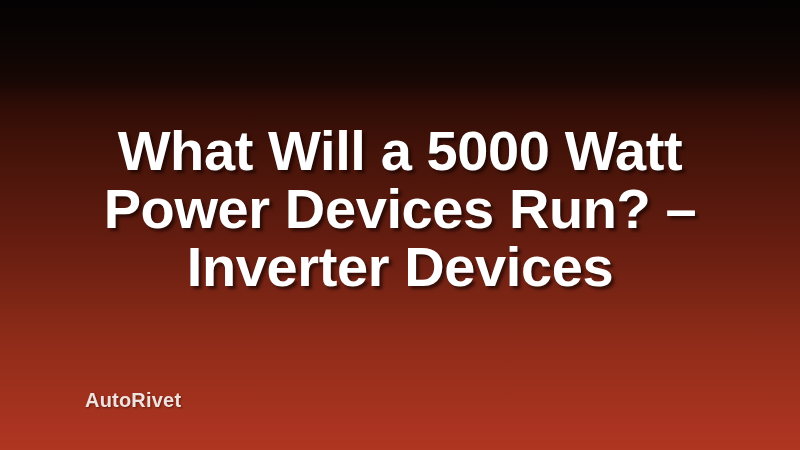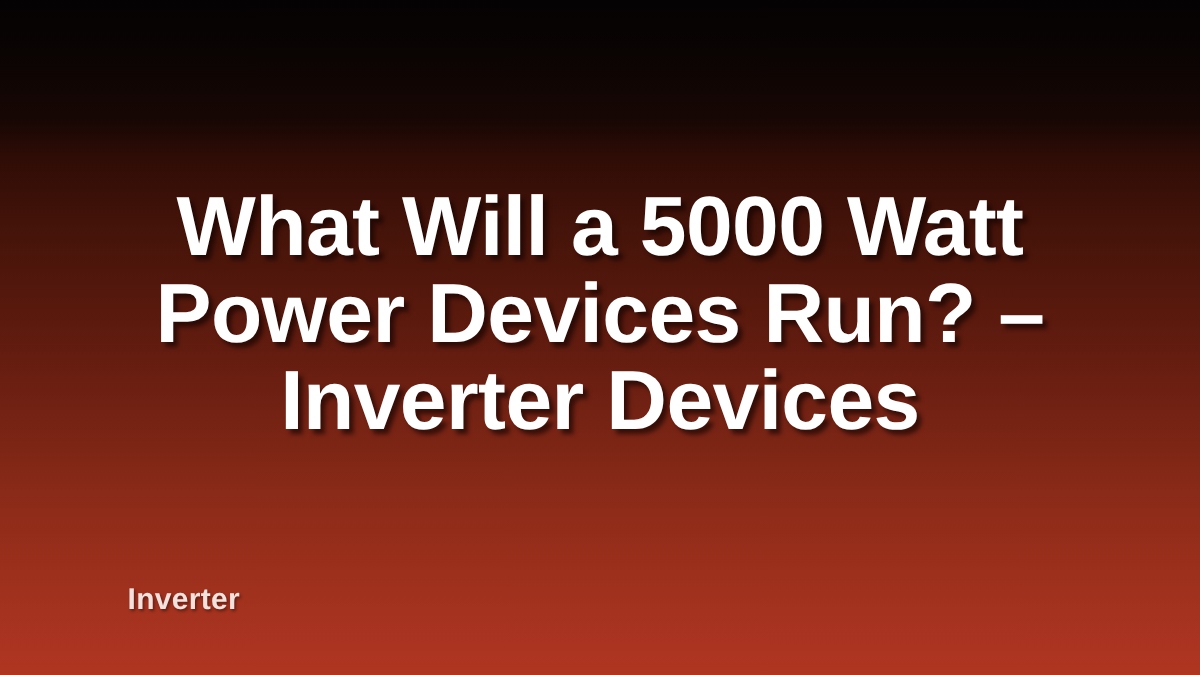--- a/index.html
+++ b/index.html
@@ -69,15 +69,15 @@
 <body>
 
 <div id="canvas">
 
   <div class="title-block">
     <span class="title-line">What Will a 5000 Watt</span>
     <span class="title-line">Power Devices Run? –</span>
     <span class="title-line">Inverter Devices</span>
   </div>
 
-  <div class="brand">Inverter</div>
+  <div class="brand">AutoRivet</div>
 
 </div>
 
 </body></html>

